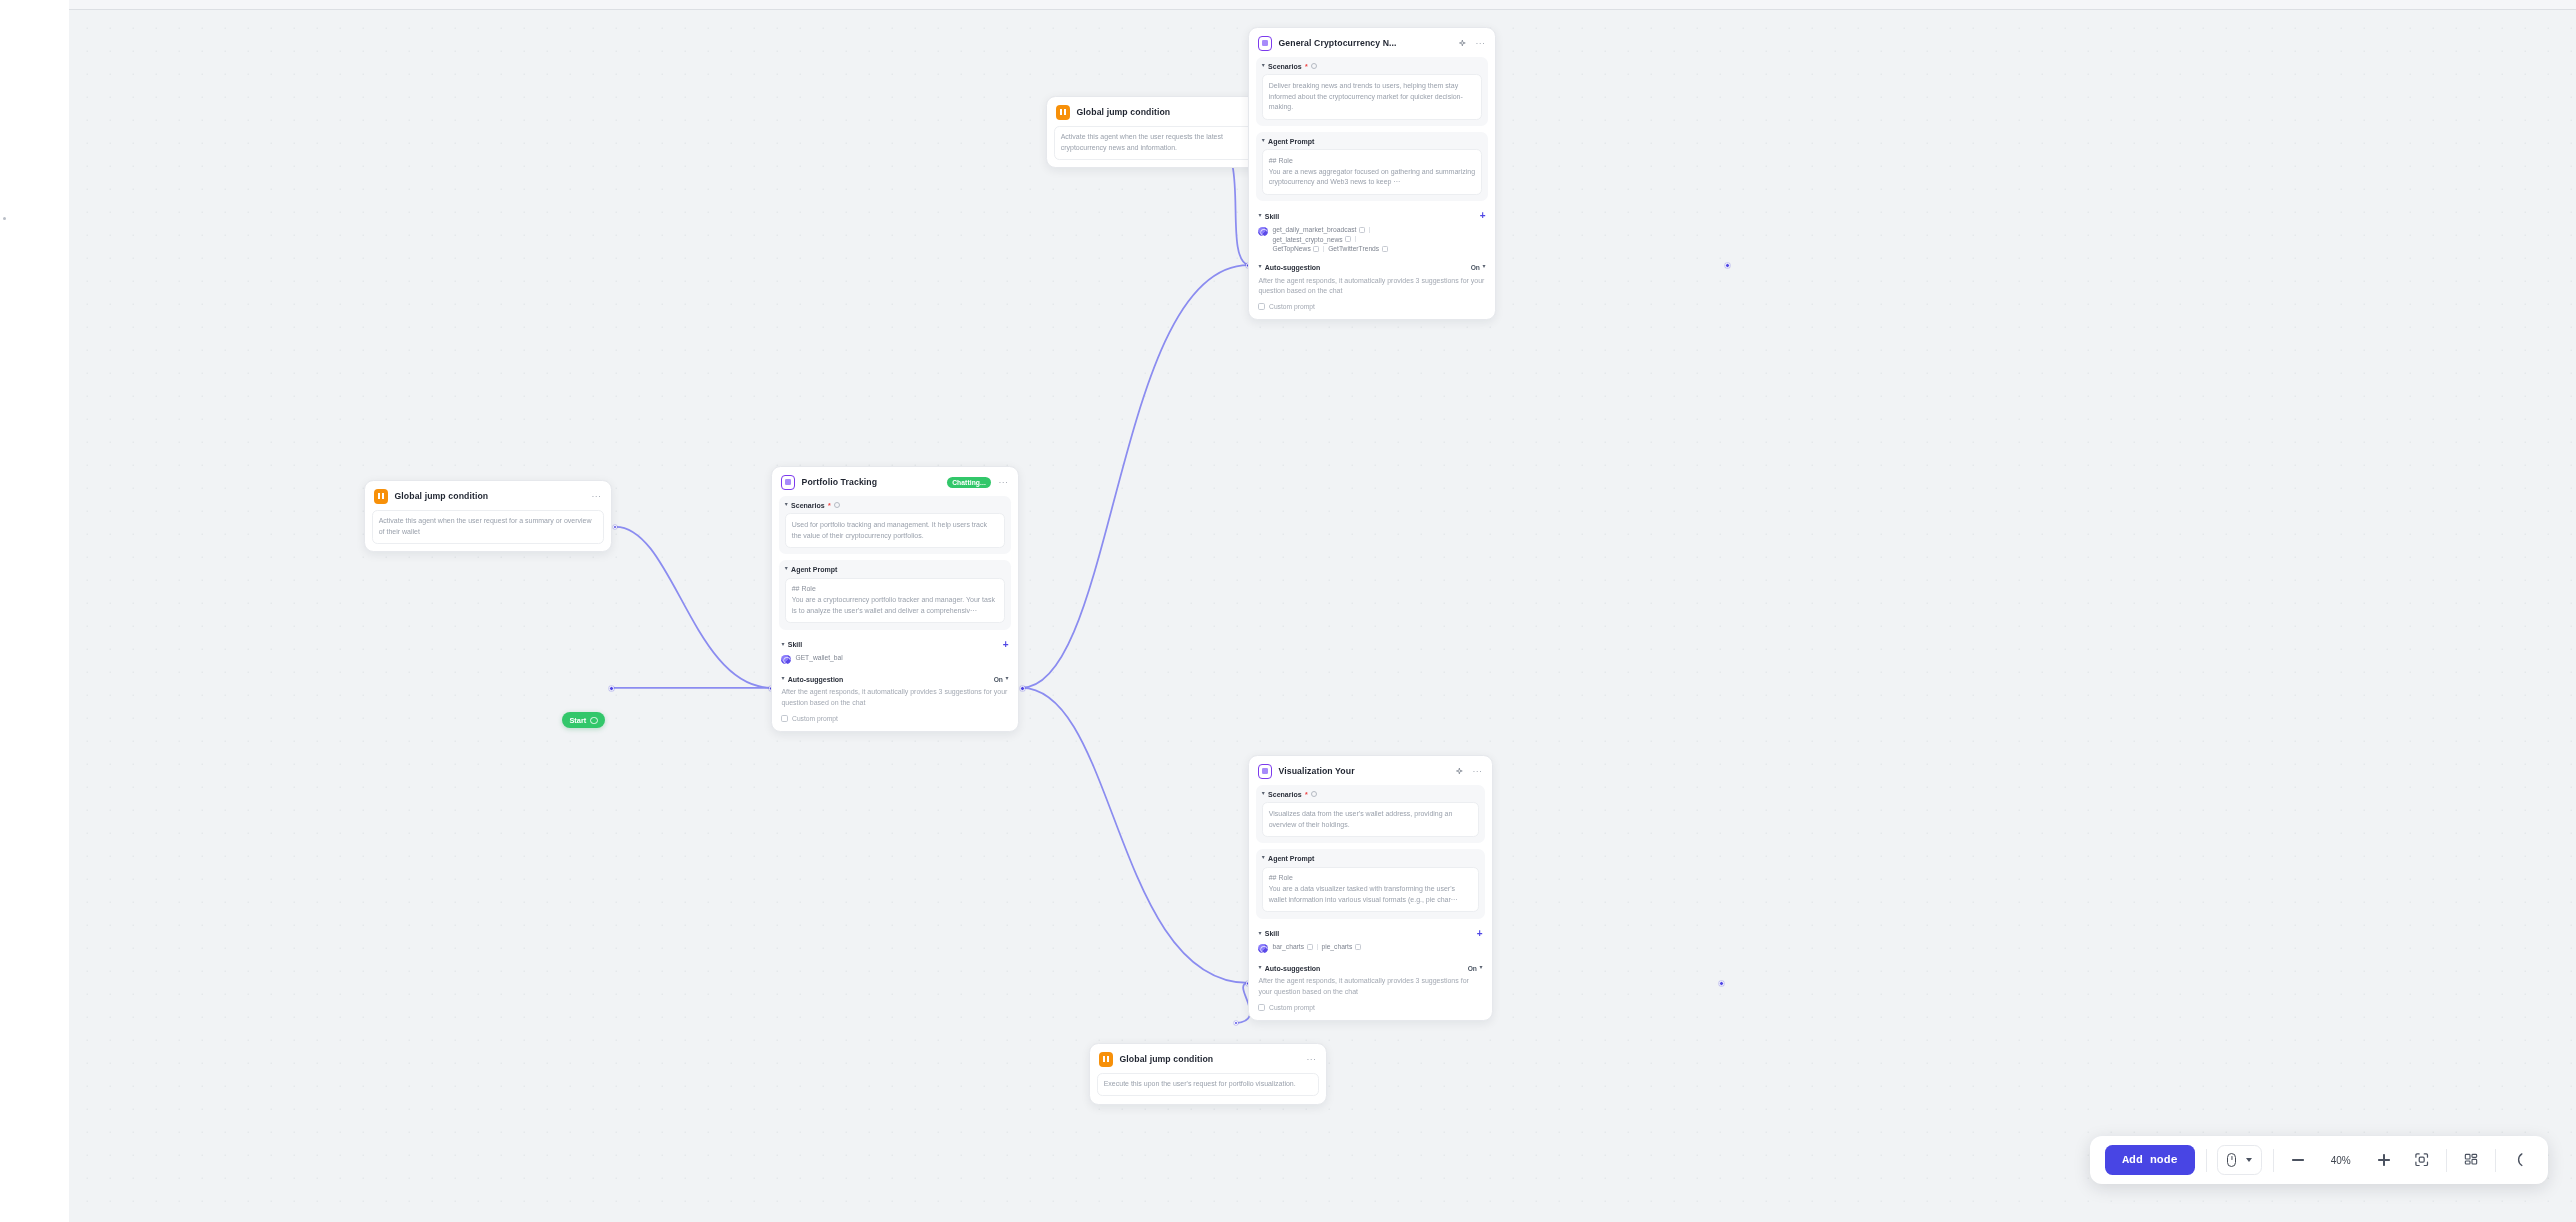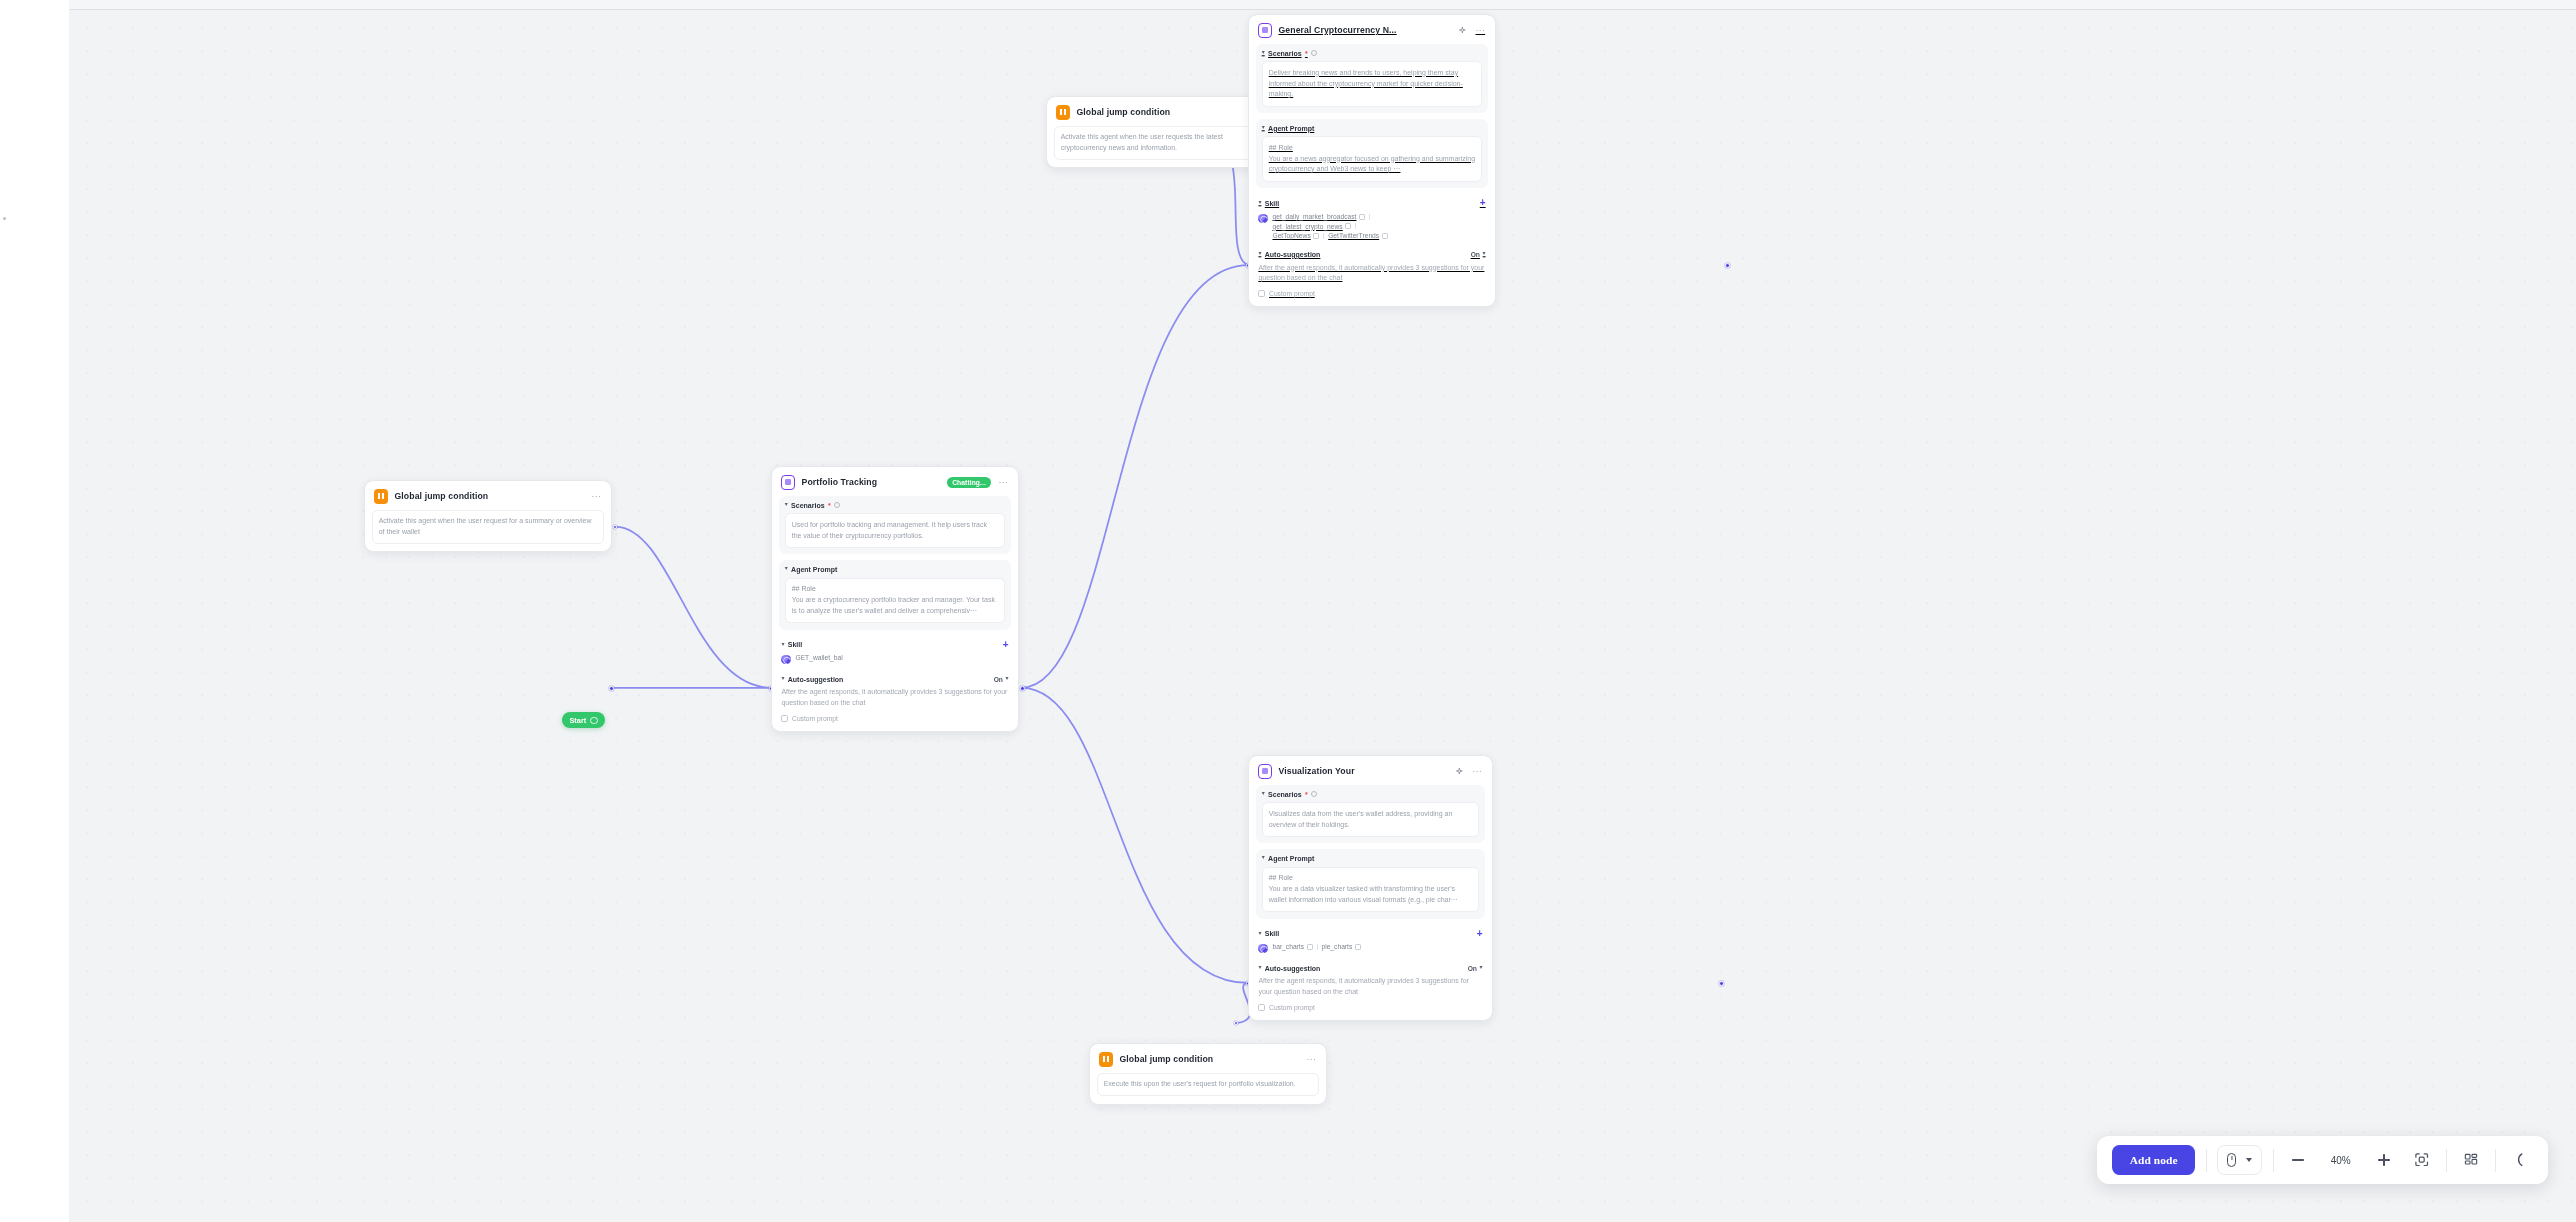--- a/index.html
+++ b/index.html
@@ -170,21 +170,21 @@
     box-shadow: 0 4px 17.4px rgba(20,24,40,.13);
     display: flex; align-items: center;
     padding: 0 14.8px;
     gap: 10.7px;
   }
   .add-node-btn {
     background: #4845e4; color: #ffffff;
     border: none; border-radius: 7.4px;
     height: 29.5px; padding: 0 17.4px;
     font-size: 11.4px; font-weight: 700;
-    font-family: Liberation Serif, serif;
+    font-family: Liberation Mono, monospace;
     cursor: pointer;
     letter-spacing: 0.1px;
   }
   .tb-sep { width: 0.7px; height: 23px; background: #e7e9ed; }
   .cursor-select {
     display: flex; align-items: center; gap: 9.4px;
     height: 29.5px; padding: 0 9.4px;
     border: 0.7px solid #e7e9ed; border-radius: 7.4px;
   }
   .mouse-ico {
@@ -350,21 +350,21 @@
       <div class="node-head">
         <span class="node-icon orange"></span>
         <span class="node-title">Global jump condition</span>
         <span class="head-icon-btn dots">···</span>
       </div>
       <div class="node-body">
         <div class="textbox">Execute this upon the user's request for portfolio visualization.</div>
       </div>
     </div>
 
-    <div class="node" style="left:1179px; top:4px; width:248px;text-decoration:underline;">
+    <div class="node" style="left:1179px; top:17px; width:248px;">
       <div class="node-head">
         <span class="node-icon purple"></span>
         <span class="node-title"><span>General Cryptocurrency N</span><span>...</span></span>
         <span class="head-icon-btn">
           <svg width="8.7" height="8.7" viewBox="0 0 24 24" fill="none" stroke="#6b7280" stroke-width="1.8">
             <path d="M12 3 L13.6 9.2 L20 11 L13.6 12.8 L12 19 L10.4 12.8 L4 11 L10.4 9.2 Z"></path>
           </svg>
         </span>
         <span class="head-icon-btn dots">···</span>
       </div>

